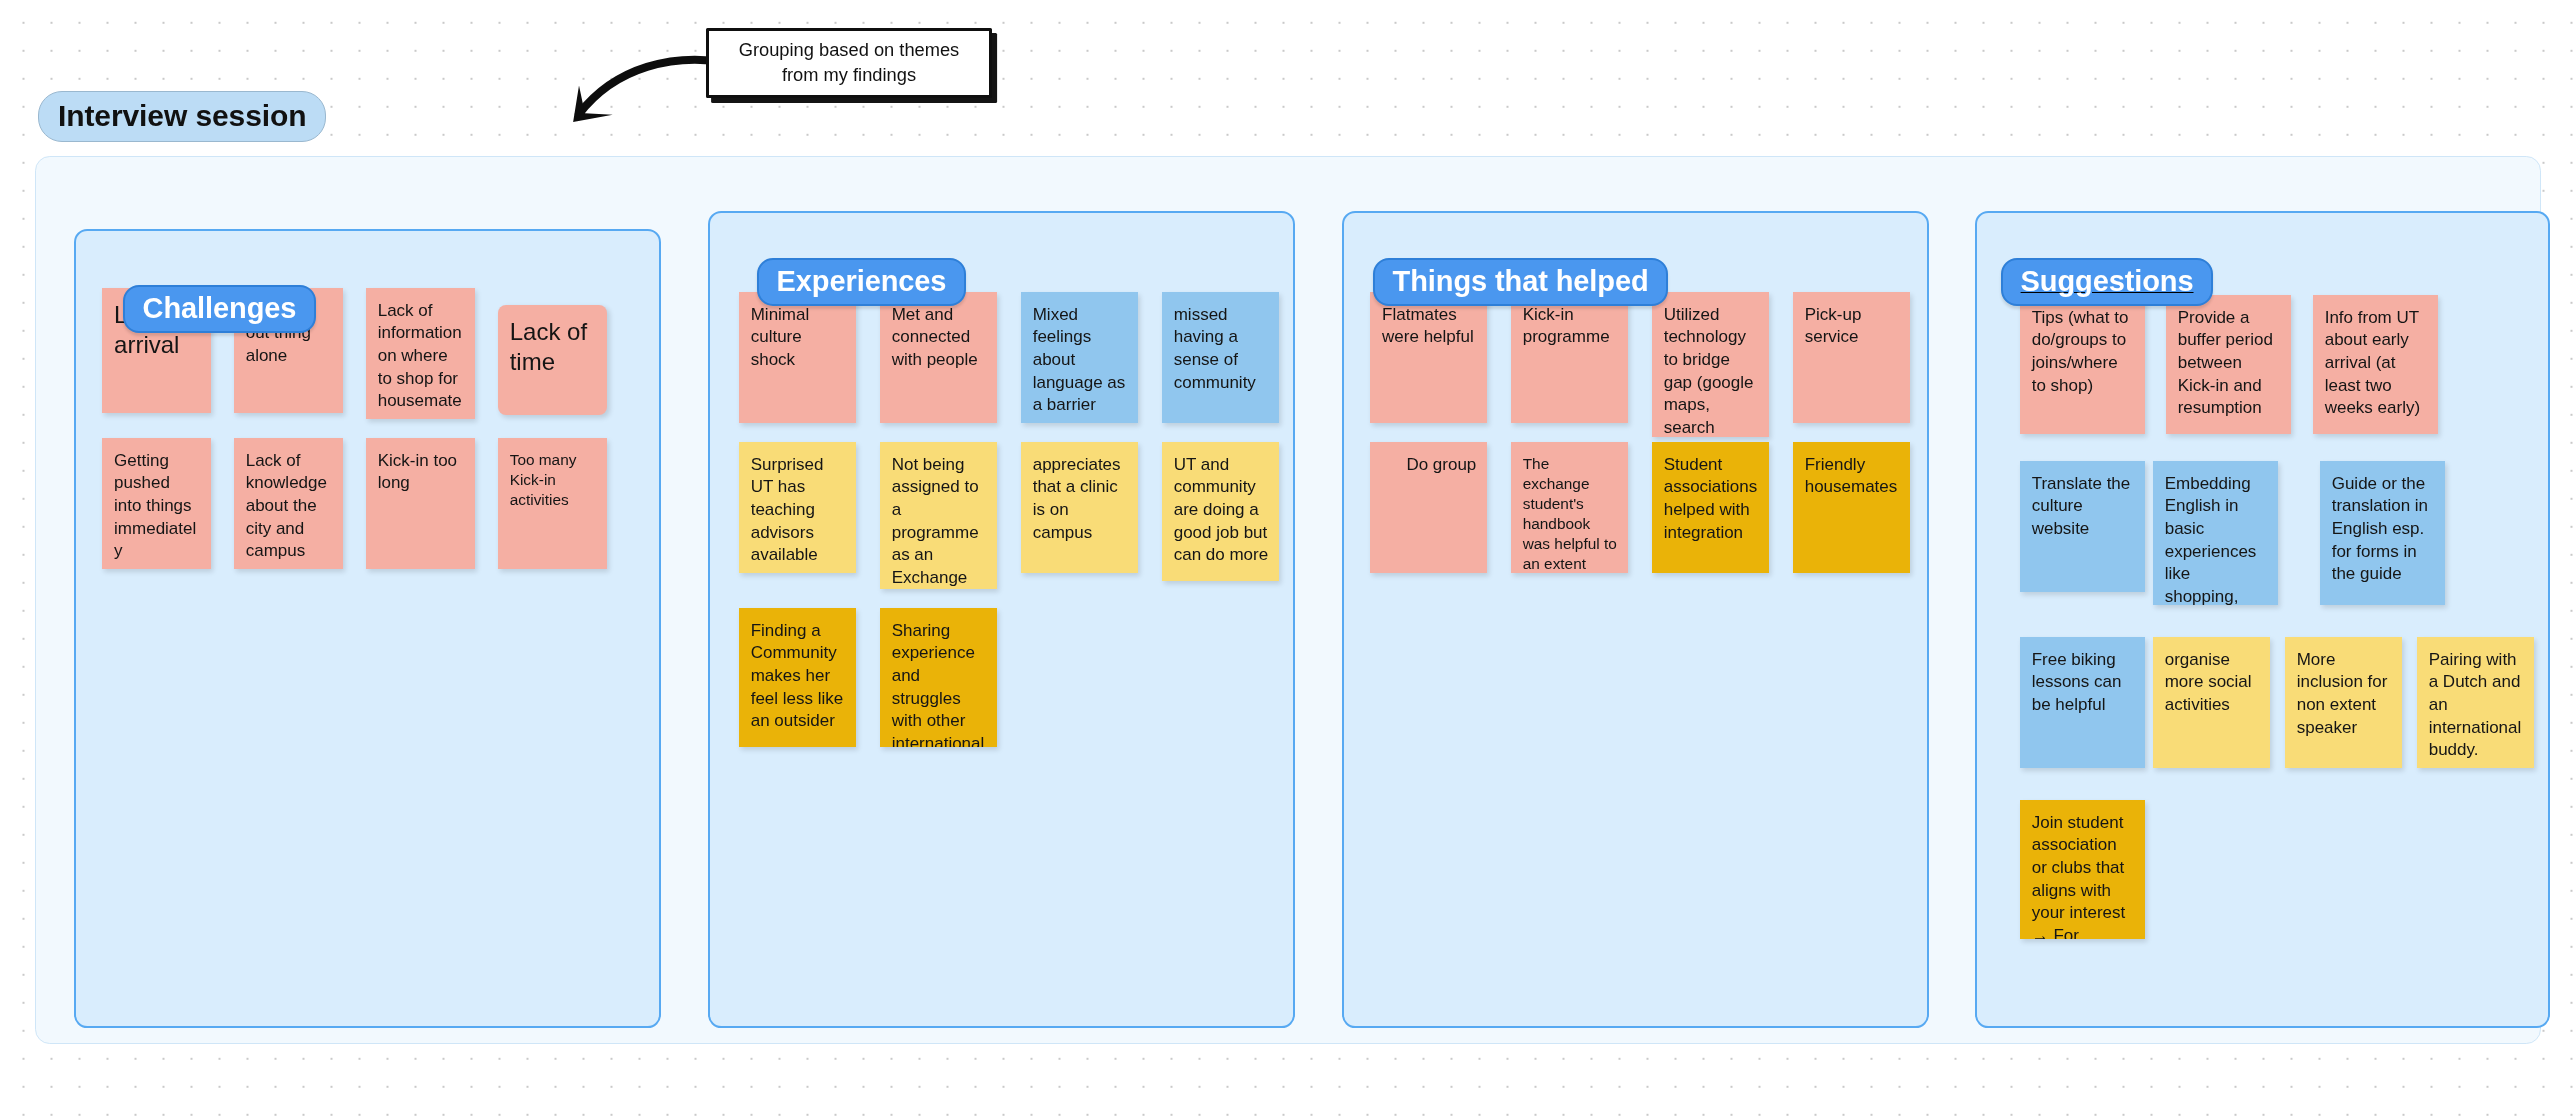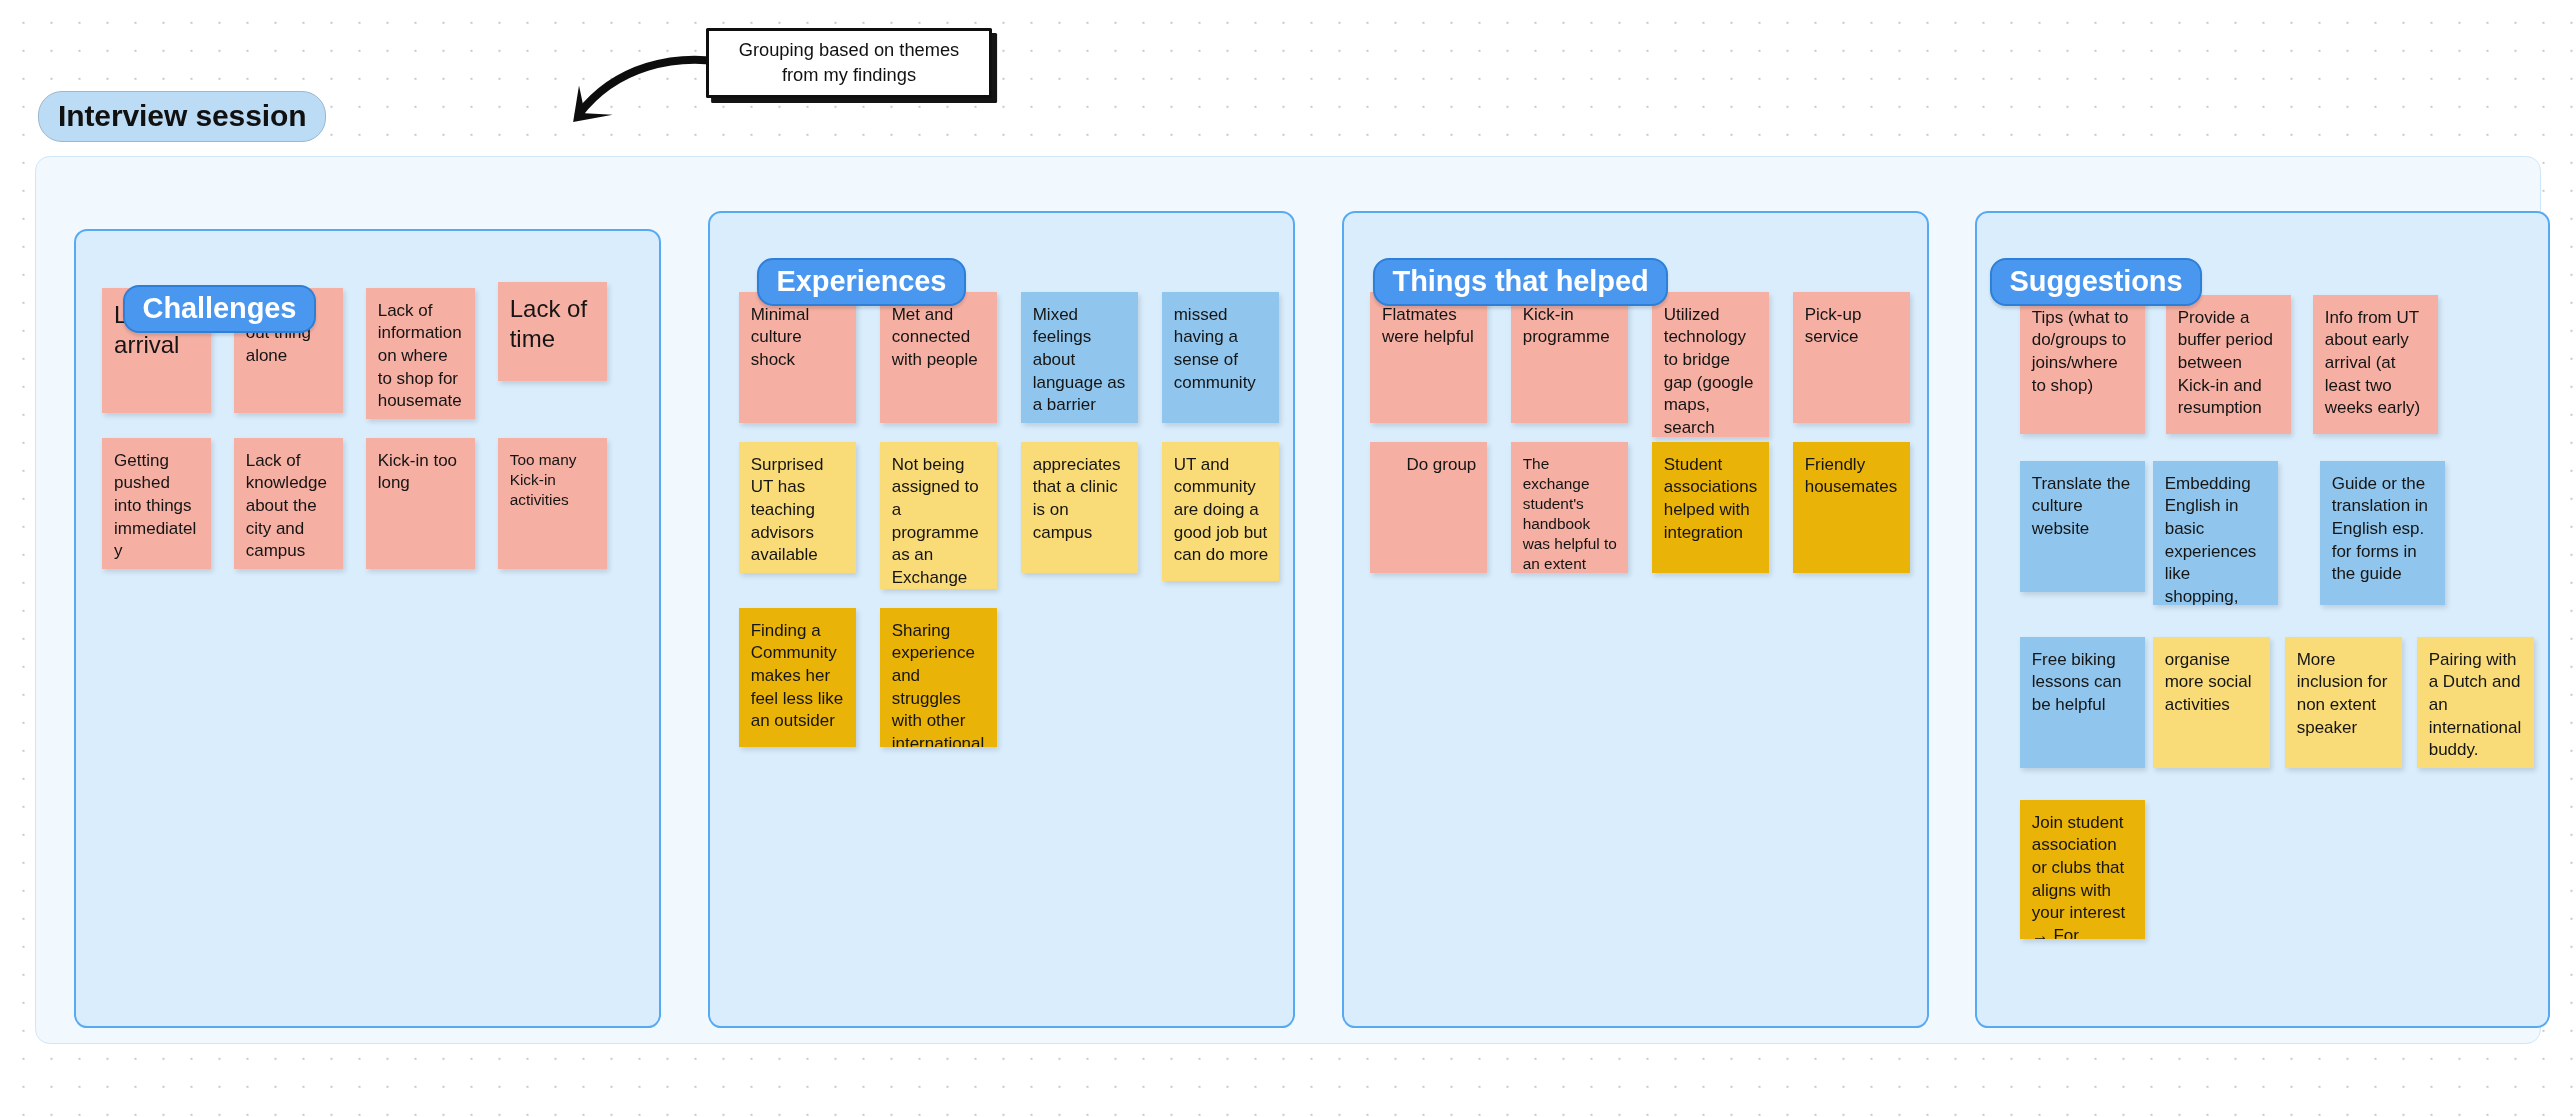--- a/index.html
+++ b/index.html
@@ -156,21 +156,21 @@
       <div class="panel-title" style="left: 47px; top: 54px;"><span class="panel-title-text">Challenges</span></div>
       <div class="note c-pink sz-lg" style="left: 26.4px; top: 57px; width: 109px; height: 125px;">
         <span class="note-text">Late arrival</span>
       </div>
       <div class="note c-pink sz-md" style="left: 158px; top: 57px; width: 109px; height: 125px;">
         <span class="note-text">Figuring out thing alone</span>
       </div>
       <div class="note c-pink sz-md" style="left: 290px; top: 57px; width: 109px; height: 131px;">
         <span class="note-text">Lack of information on where to shop for housemates</span>
       </div>
-      <div class="note c-pink sz-lg" style="left: 422px; top: 51px; width: 109px; height: 99px;">
+      <div class="note c-pink sz-lg" style="left: 422px; top: 74px; width: 109px; height: 110px; border-radius: 8px;">
         <span class="note-text">Lack of time</span>
       </div>
       <div class="note c-pink sz-md" style="left: 26.4px; top: 207px; width: 109px; height: 131px;">
         <span class="note-text">Getting pushed into things immediately</span>
       </div>
       <div class="note c-pink sz-md" style="left: 158px; top: 207px; width: 109px; height: 131px;">
         <span class="note-text">Lack of knowledge about the city and campus</span>
       </div>
       <div class="note c-pink sz-md" style="left: 290px; top: 207px; width: 109px; height: 131px;">
         <span class="note-text">Kick-in too long</span>
@@ -233,21 +233,21 @@
         <span class="note-text">The exchange student's handbook was helpful to an extent</span>
       </div>
       <div class="note c-green sz-md" style="left: 308px; top: 229px; width: 117px; height: 131px;">
         <span class="note-text">Student associations helped with integration</span>
       </div>
       <div class="note c-green sz-md" style="left: 449px; top: 229px; width: 117px; height: 131px;">
         <span class="note-text">Friendly housemates</span>
       </div>
     </div>
     <div class="panel" style="left: 1939px; top: 54px; width: 575px; height: 817px;">
-      <div class="panel-title" style="left: 13px; top: 45px;"><span class="panel-title-text">Suggestions</span></div>
+      <div class="panel-title" style="left: 24px; top: 45px; text-decoration: underline;"><span class="panel-title-text">Suggestions</span></div>
       <div class="note c-pink sz-md" style="left: 43px; top: 82px; width: 125px; height: 139px;">
         <span class="note-text">Tips (what to do/groups to joins/where to shop)</span>
       </div>
       <div class="note c-pink sz-md" style="left: 189px; top: 82px; width: 125px; height: 139px;">
         <span class="note-text">Provide a buffer period between Kick-in and resumption</span>
       </div>
       <div class="note c-pink sz-md" style="left: 336px; top: 82px; width: 125px; height: 139px;">
         <span class="note-text">Info from UT about early arrival (at least two weeks early)</span>
       </div>
       <div class="note c-blue sz-md" style="left: 43px; top: 248px; width: 125px; height: 131px;">

